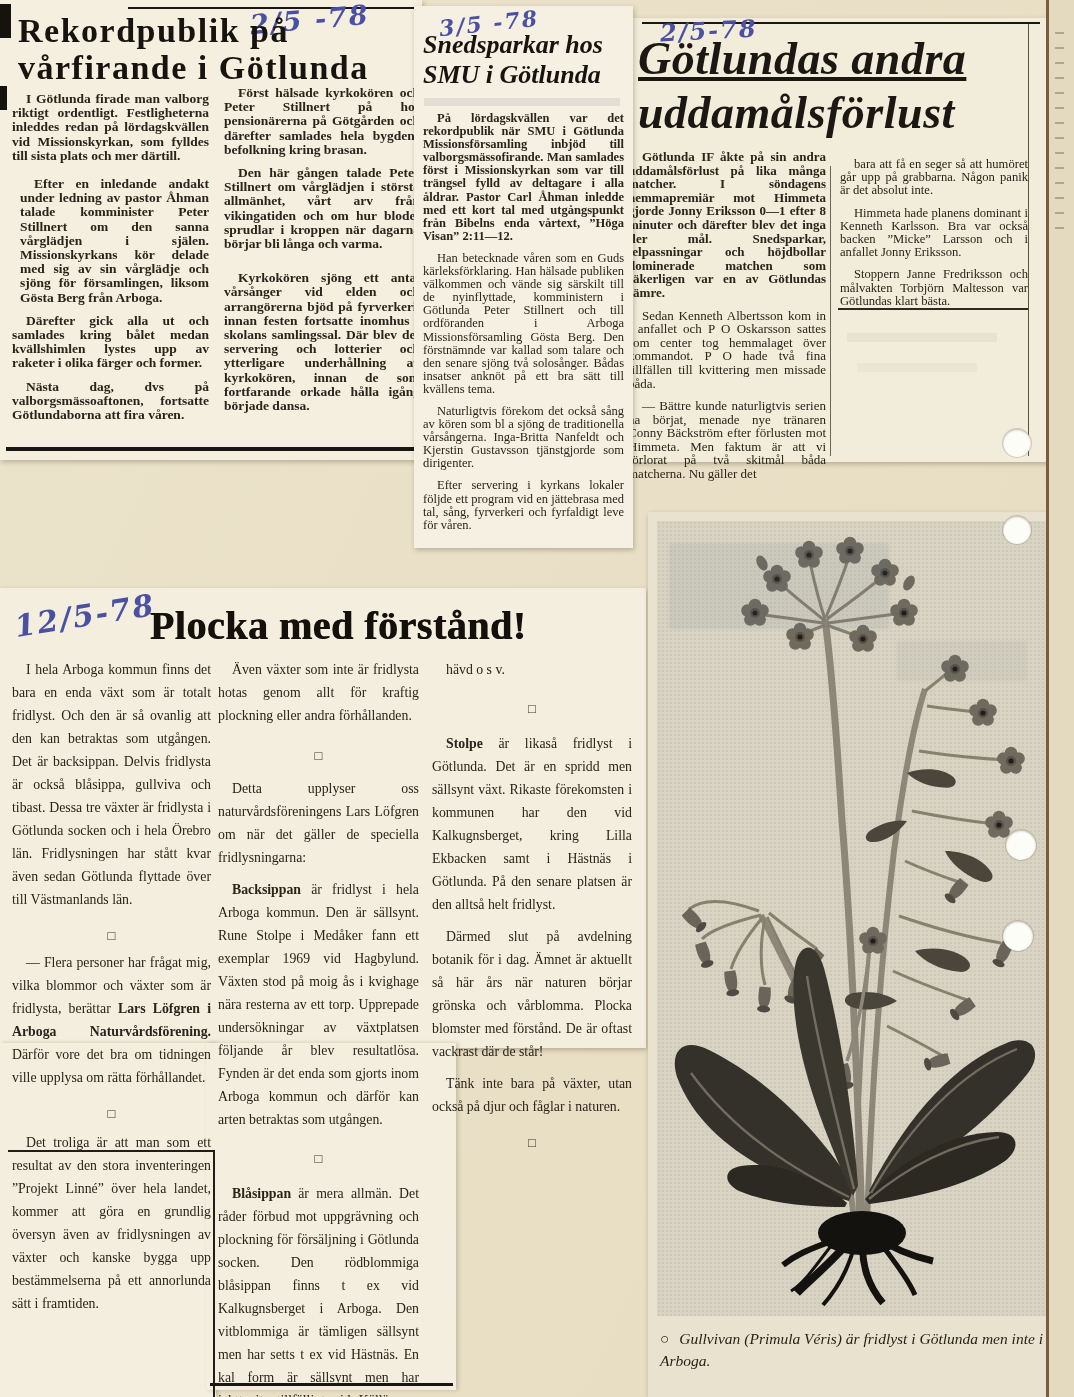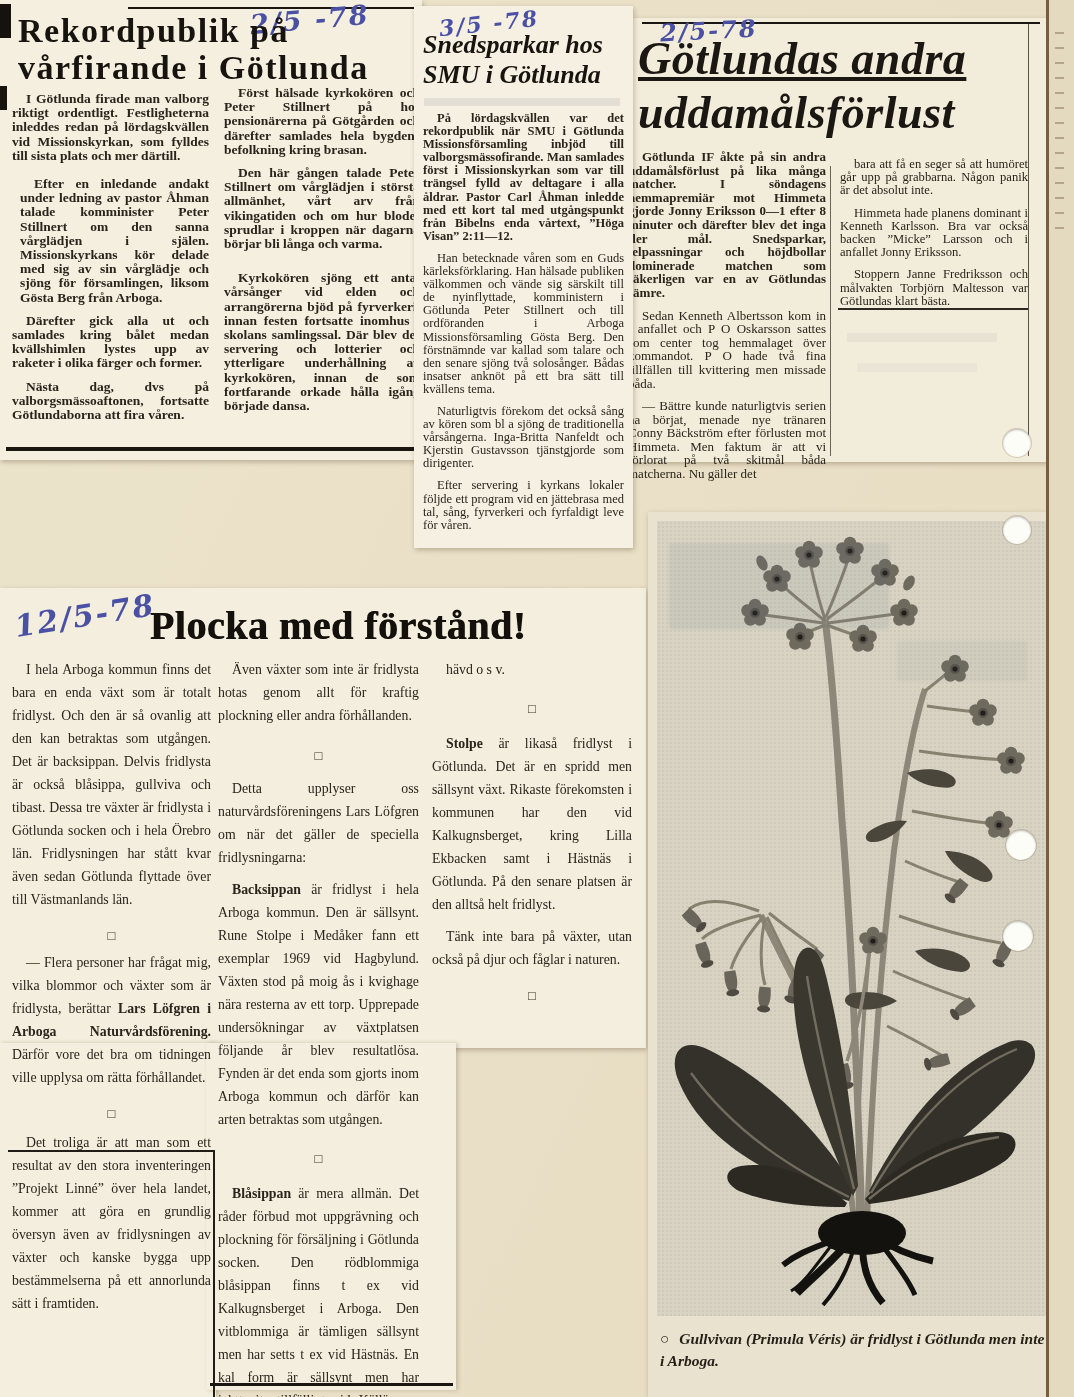--- a/index.html
+++ b/index.html
@@ -32,21 +32,21 @@
   .c3 .intro{font-weight:700;}
   
   .c4-head{position:absolute;font-weight:700;font-size:40px;color:#14100b;letter-spacing:.5px;
            text-align:center;text-shadow:.7px 0 0 #14100b;white-space:nowrap;}
   .c4 .bodycol{font-size:13.8px;line-height:23px;}
   
   .photo{position:absolute;background:#d8d3c2;
          background-image:radial-gradient(rgba(40,36,28,.06) 1px,transparent 1.3px);
          background-size:4px 4px;overflow:hidden;}
   .ghost{position:absolute;background:rgba(90,105,135,.10);border-radius:3px;filter:blur(1px);}
-  .caption{position:absolute;font-weight:700;font-style:italic;font-size:15.5px;line-height:1.42;
+  .caption{position:absolute;font-weight:400;font-style:italic;font-size:15.5px;line-height:1.42;
            color:#241f17;text-align:left;}
   .hole{position:absolute;background:#fdfdf8;border-radius:50%;
         box-shadow:inset 0 1px 2px rgba(0,0,0,.25),0 0 0 1px rgba(120,100,70,.25);}
   .edge-letters{position:absolute;background:repeating-linear-gradient(180deg,
         rgba(95,78,52,.38) 0 2px,transparent 2px 15px);}
   .ghostbar{position:absolute;background:rgba(110,112,125,.14);}
 </style>
 </head>
 <body>
 
@@ -132,20 +132,21 @@
       <p><span class="lead">Blåsippan</span><span> är mera allmän. Det råder förbud mot uppgrävning och plockning för försäljning i Götlunda socken. Den rödblommiga blåsippan finns t ex vid Kalkugnsberget i Arboga. Den vitblommiga är tämligen sällsynt men har setts t ex vid Hästnäs. En kal form är sällsynt men har iakttagits tillfälligt vid Källängen. Det finns en form med mångflikiga blad som också är sällsynt medan den violettblommiga formen är tämligen allmän.</span></p>
       <span class="sep" style="margin:16px 0 12px 0;">□</span>
       <p><span class="lead">Gullvivan</span><span> är fridlyst i Götlunda. Den är allmän men på senare år försvunnen från många växtplatser genom igenväxning efter skogsplantering, upphävd betes-</span></p>
     </div>
     <div class="rule" style="left:210px;top:795px;width:243px;height:3px;"></div>
 
     <div class="bodycol" style="left:432px;top:70px;width:200px;">
       <p>hävd o s v.</p>
       <span class="sep" style="margin:16px 0 12px 0;">□</span>
       <p><span class="lead">Stolpe</span><span> är likaså fridlyst i Götlunda. Det är en spridd men sällsynt växt. Rikaste förekomsten i kommunen har den vid Kalkugnsberget, kring Lilla Ekbacken samt i Hästnäs i Götlunda. På den senare platsen är den alltså helt fridlyst.</span></p>
+      <p>Därmed slut på avdelning botanik för i dag. Ämnet är aktuellt så här års när naturen börjar grönska och vårblomma. Plocka blomster med förstånd. De är oftast vackrast där de står!</p>
       <p>Tänk inte bara på växter, utan också på djur och fåglar i naturen.</p>
       <span class="sep">□</span>
     </div>
   </div>
 
   <div class="clip" style="left:648px;top:512px;width:414px;height:885px;background:#e8e2cf;z-index:15;">
     <div class="photo" style="left:9px;top:9px;width:395px;height:795px;">
       <div class="ghost" style="left:12px;top:22px;width:220px;height:86px;"></div>
       <div class="ghost" style="left:240px;top:120px;width:130px;height:40px;opacity:.6;"></div>
       <svg width="395" height="795" viewBox="0 0 395 795" xmlns="http://www.w3.org/2000/svg">

